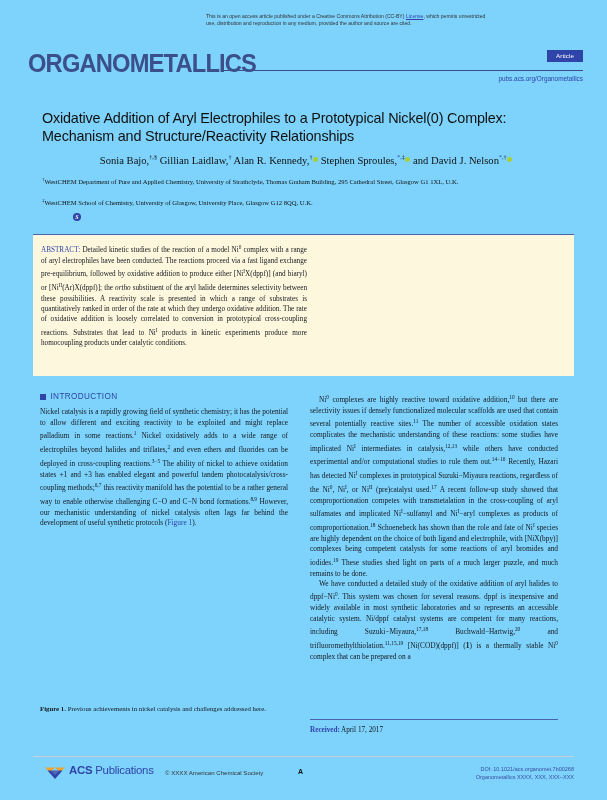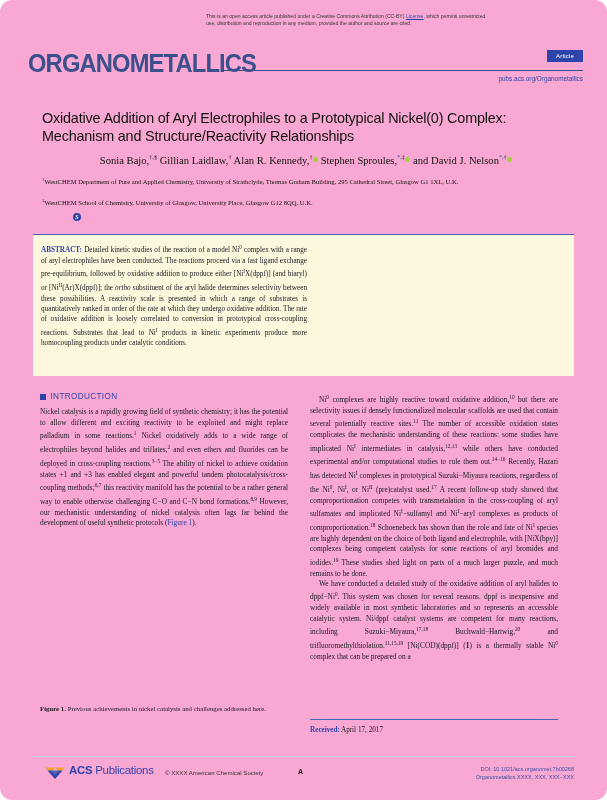--- a/index.html
+++ b/index.html
@@ -12,22 +12,21 @@
     height: 800px;
     position: relative;
     font-family: "Liberation Serif", serif;
     color: #1a1a1a;
     overflow: hidden;
   }
 
   .page {
     position: absolute;
     inset: 0;
-    background: #f9a8d4;
-    border-radius: 12px;
+    background: #7dd3fc;
   }
 
   
   .cc-header {
     position: absolute;
     left: 206px;
     top: 13px;
     width: 290px;
     font-family: "Liberation Sans", sans-serif;
     font-size: 5.1px;
@@ -185,21 +184,21 @@
     top: 7px;
     width: 527px;
     font-family: "Liberation Serif", serif;
     font-size: 7.2px;
     line-height: 10.35px;
     text-align: justify;
     color: #15181f;
   }
   .abstract-text .lbl {
     color: #2f44a8;
-    font-weight: bold;
+    font-weight: normal;
   }
   .abs-float {
     float: right;
     width: 261px;
     height: 106px;
   }
   .abstract-text sup { font-size: 5.2px; }
   .abstract-text .it { font-style: italic; margin-top: 47px; }
 
   

